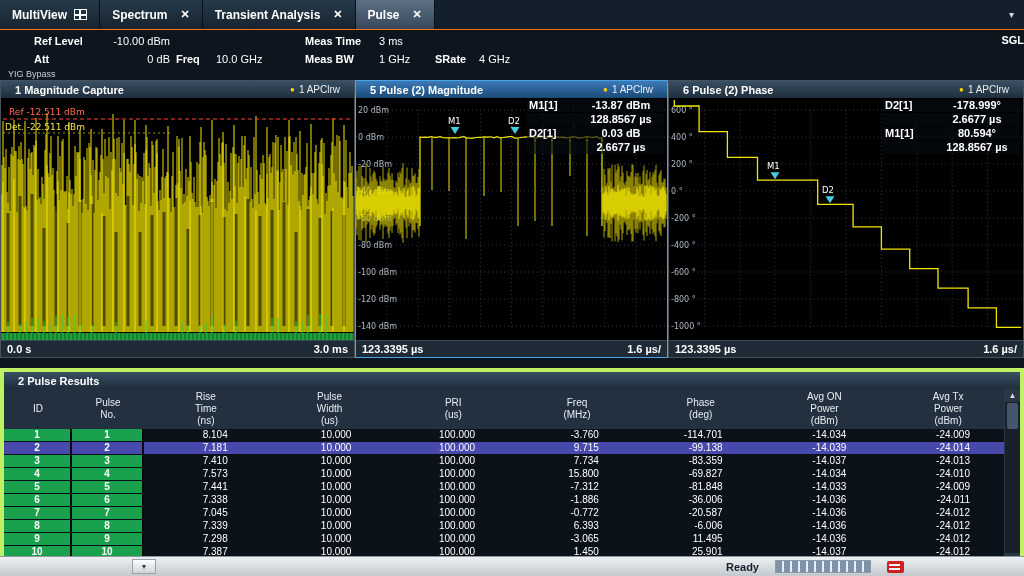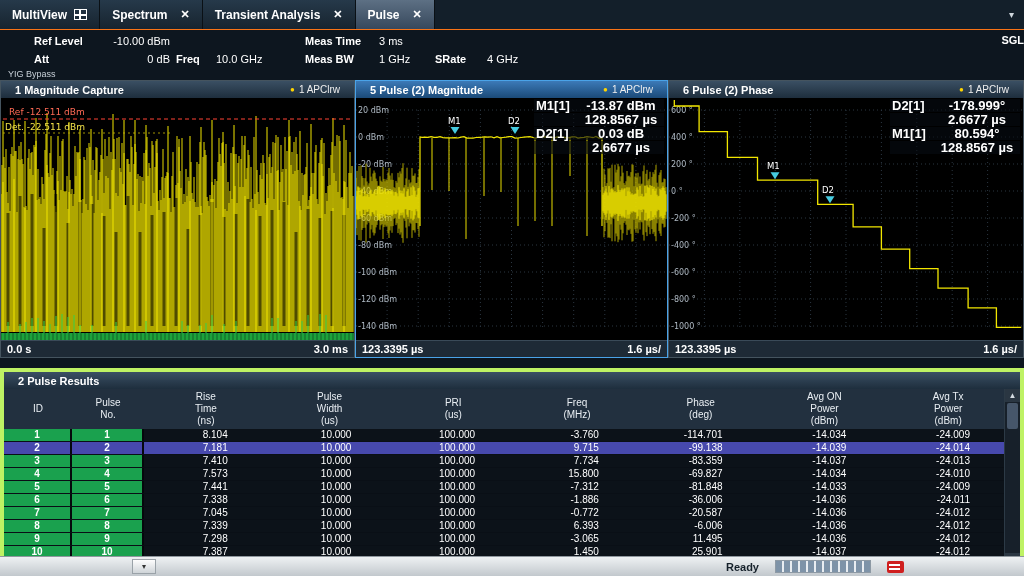--- a/index.html
+++ b/index.html
@@ -24,41 +24,41 @@
 .srow{display:flex;align-items:center;height:18px}
 .lab{font-weight:bold;white-space:nowrap}
 .c1l{margin-left:34px;width:60px}
 .c1v{width:76px;text-align:right;white-space:nowrap}
 .freql{margin-left:6px;width:36px}
 .freqv{margin-left:4px;width:58px}
 .c2l{margin-left:135px;width:66px}
 .c2l2{margin-left:31px;width:66px}
 .c2v{margin-left:8px;width:56px;white-space:nowrap}
 .srl{width:42px}
-.srv{margin-left:10px}
+.srv{margin-left:2px}
 .sgl{position:absolute;right:0;top:4px;font-weight:bold}
 .yig{margin-left:8px;height:12px;line-height:12px;font-size:9px;color:#c8d0d8}
 
 
 .panels{display:flex;height:278px}
 .panel{display:flex;flex-direction:column;border:1px solid #45545f;background:#000}
 .panel.sel{border-color:#4aa3e8}
 .p1{width:355px}.p2{width:313px}.p3{width:356px}
 .phead{height:17px;display:flex;justify-content:space-between;align-items:center;padding:0 14px;
   background:linear-gradient(#3a4f63,#1e2e3d);font-size:11px;font-weight:bold;white-space:nowrap}
 .panel.sel .phead{background:linear-gradient(#3c7ab8,#1b4a78)}
 .badge{display:flex;align-items:center;gap:4px;font-weight:normal;font-size:10px;color:#efefef}
 .dot{color:#ffd400;font-size:8px;line-height:8px}
 .pbody{flex:1;position:relative;background:#000;overflow:hidden}
 .pbody svg{display:block;width:100%;height:100%}
 .paxis{height:17px;display:flex;justify-content:space-between;align-items:center;padding:0 6px;
   background:#1e2a36;border-top:1px solid #3a4a58;font-size:11px;font-weight:bold}
 .readout{position:absolute;top:1px;right:3px}
-.ro-row{display:flex;justify-content:flex-end;gap:6px;background:rgba(6,12,18,.62);
-  padding:0 2px;margin-bottom:1px;font-size:13px;line-height:13px;font-weight:bold;color:#fff}
+.ro-row{display:flex;justify-content:flex-end;gap:13px;background:rgba(6,12,18,.62);
+  padding:0 2px;margin-bottom:1px;font-size:11px;line-height:13px;font-weight:bold;color:#fff}
 .ro-n{min-width:38px;text-align:left}
 .ro-v{min-width:82px;text-align:center}
 
 
 .results{margin-top:10px;height:196px;border:4px solid #bef264;background:#0a0f16}
 .tablewrap{position:relative;height:177px;overflow:hidden}
 .gridcols{display:grid;grid-template-columns:68px 72px repeat(7,1fr);width:1006px}
 .thead{height:40px;background:#22303f;align-items:center}
 .th{font-size:10px;line-height:12px;color:#e9eef3;text-align:center;white-space:pre-line}
 .tr{height:12px;margin-bottom:1px}

